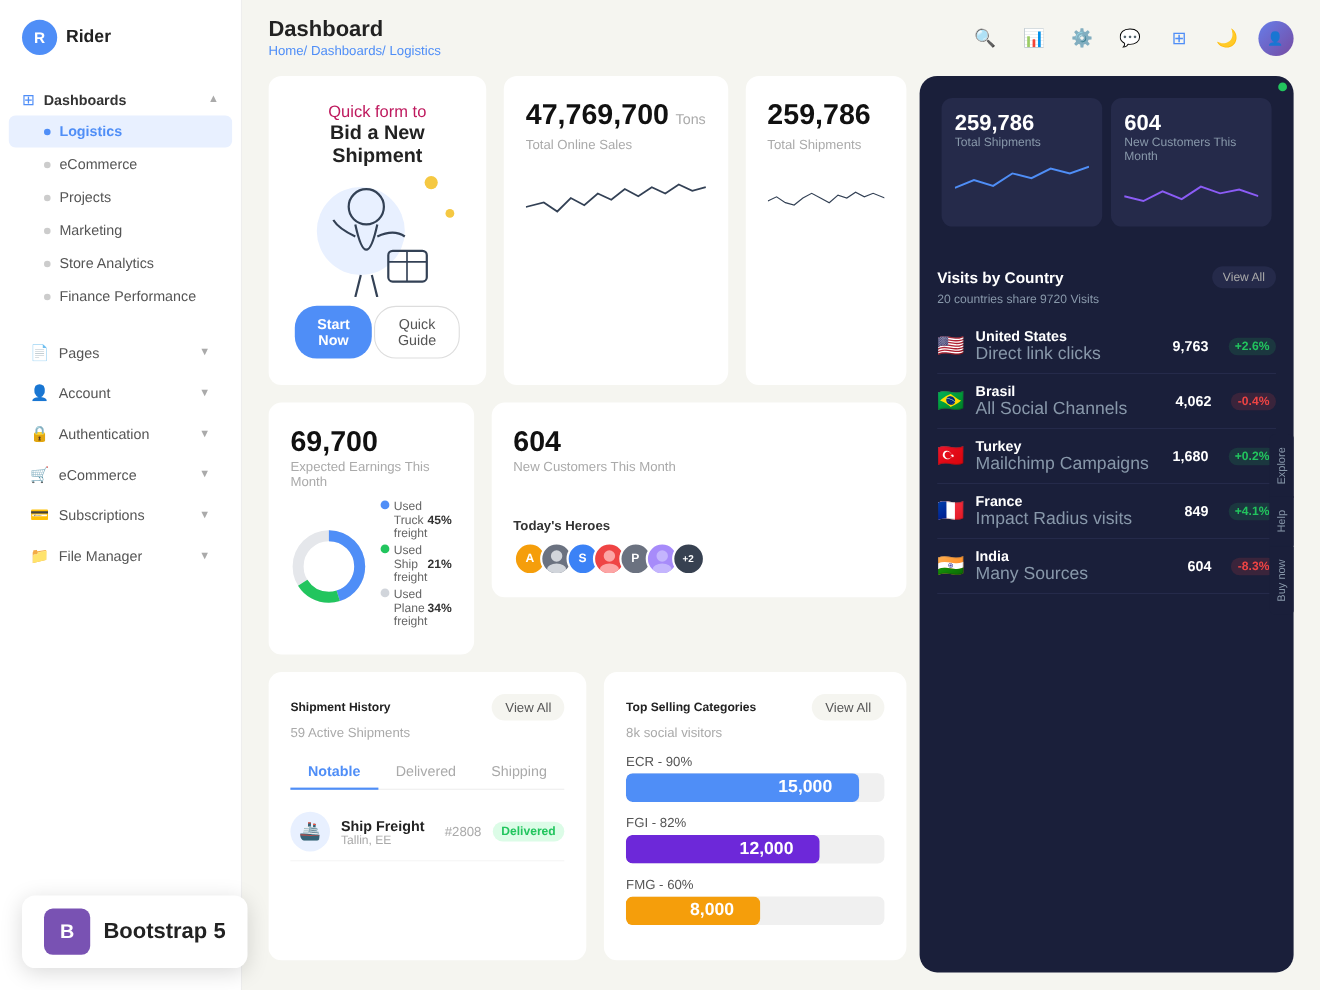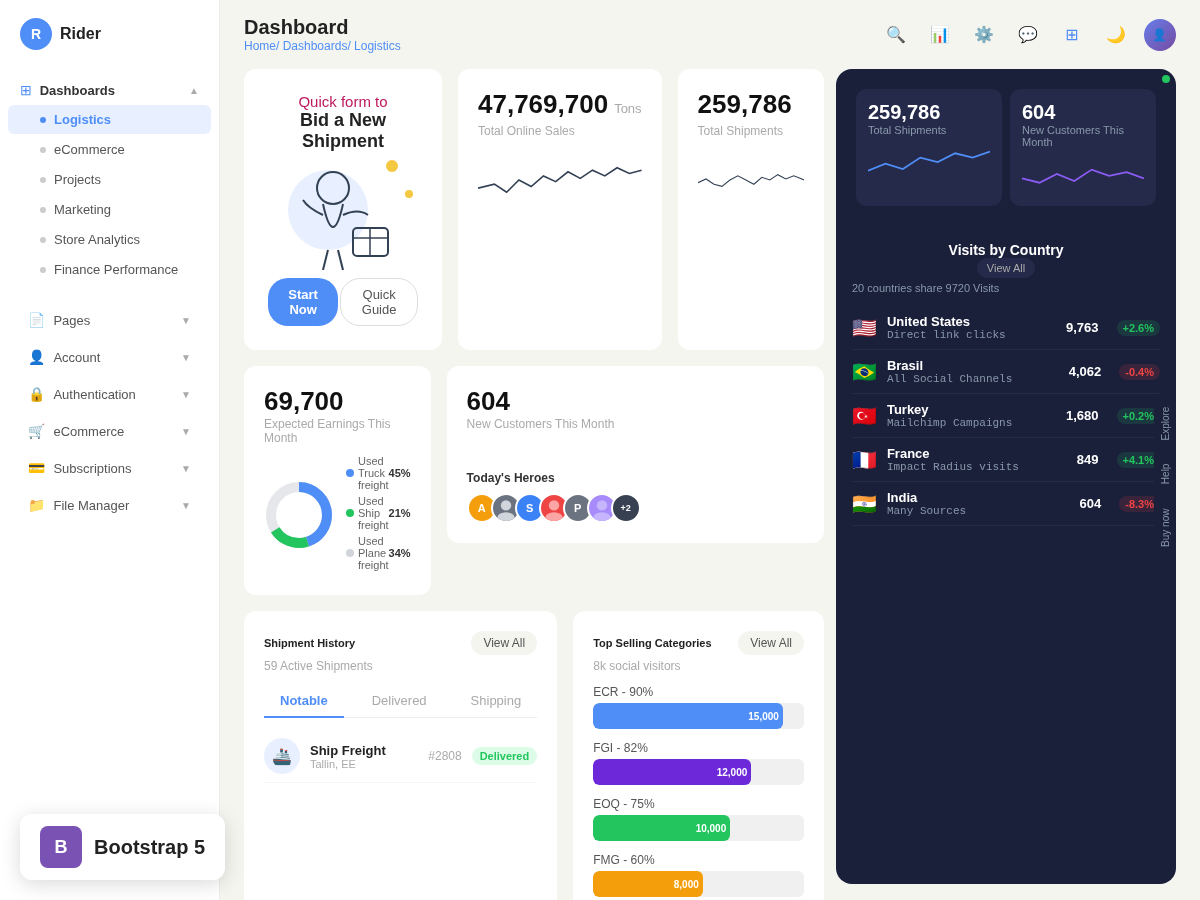--- a/index.html
+++ b/index.html
@@ -226,21 +226,21 @@
     .donut-container {
       display: flex;
       align-items: center;
       gap: 12px;
       margin-top: 8px;
     }
     .donut-chart { position: relative; width: 70px; height: 70px; flex-shrink: 0; }
     .donut-legends { flex: 1; }
     .legend-item { display: flex; align-items: center; justify-content: space-between; font-size: 11px; color: #666; margin-bottom: 4px; }
     .legend-dot { width: 8px; height: 8px; border-radius: 50%; flex-shrink: 0; margin-right: 4px; }
-    .legend-left { display: flex; align-items: center; }
+    .legend-left { display: flex; align-items: flex-start; }
     .legend-pct { font-weight: 600; color: #333; }
 
     
     .customers-card {
       background: white;
       border-radius: 12px;
       padding: 20px;
     }
     .customers-value { font-size: 26px; font-weight: 700; color: #111; }
     .customers-label { font-size: 12px; color: #aaa; margin-bottom: 10px; }
@@ -281,21 +281,21 @@
       background: #f5f5f0;
       border: none;
       border-radius: 16px;
       padding: 5px 12px;
       font-size: 12px;
       color: #555;
       cursor: pointer;
     }
     .tabs {
       display: flex;
-      gap: 12px;
+      gap: 0;
       border-bottom: 1px solid #eee;
       margin-bottom: 12px;
     }
     .tab {
       padding: 8px 16px;
       font-size: 13px;
       color: #aaa;
       cursor: pointer;
       border-bottom: 2px solid transparent;
       margin-bottom: -1px;
@@ -337,22 +337,22 @@
 
     .bar-row {
       margin-bottom: 12px;
     }
     .bar-label { font-size: 12px; color: #555; margin-bottom: 4px; }
     .bar-track { height: 26px; border-radius: 6px; background: #f0f0f0; position: relative; overflow: hidden; }
     .bar-fill {
       height: 100%;
       border-radius: 6px;
       display: flex; align-items: center; justify-content: flex-end;
-      padding-right: 4px;
-      font-size: 10px; font-weight: 700; color: white;
+      padding-right: 24px;
+      font-size: 16px; font-weight: 700; color: white;
     }
 
     
     .right-panel-content {
       padding: 0;
       display: flex;
       flex-direction: column;
       height: 100%;
     }
 
@@ -376,21 +376,20 @@
 
     
     .visits-section {
       flex: 1;
       padding: 16px;
       overflow-y: auto;
     }
     .visits-header {
       display: flex; align-items: center; justify-content: space-between;
       margin-bottom: 4px;
-      flex-direction: column;
     }
     .visits-title { font-size: 14px; font-weight: 700; color: white; }
     .visits-subtitle { font-size: 11px; color: #8898aa; margin-bottom: 12px; }
     .view-all-dark {
       background: #252a4a;
       border: none;
       border-radius: 12px;
       padding: 4px 10px;
       font-size: 11px;
       color: #aaa;
@@ -400,21 +399,21 @@
     .country-row {
       display: flex;
       align-items: center;
       gap: 10px;
       padding: 8px 0;
       border-bottom: 1px solid #252a4a;
     }
     .country-flag { font-size: 20px; flex-shrink: 0; }
     .country-info { flex: 1; }
     .country-name { font-size: 13px; font-weight: 600; color: white; }
-    .country-source { font-size: 11px; color: #8898aa; font-family: Liberation Mono, monospace; }
+    .country-source { font-size: 16px; color: #8898aa; }
     .country-visits { font-size: 13px; font-weight: 600; color: white; margin-right: 8px; }
     .country-change {
       font-size: 11px;
       font-weight: 600;
       padding: 2px 6px;
       border-radius: 8px;
     }
     .change-up { color: #22c55e; background: rgba(34,197,94,0.15); }
     .change-down { color: #ef4444; background: rgba(239,68,68,0.15); }
 
@@ -768,28 +767,20 @@
           </div>
           <div class="bar-row">
             <div class="bar-label">FGI - 82%</div>
             <div class="bar-track">
               <div class="bar-fill" style="width:75%;background:#6d28d9;">
                 <span>12,000</span>
               </div>
             </div>
           </div>
           <div class="bar-row">
-            <div class="bar-label">EOQ - 75%</div>
-            <div class="bar-track">
-              <div class="bar-fill" style="width:65%;background:#22c55e;">
-                <span>10,000</span>
-              </div>
-            </div>
-          </div>
-          <div class="bar-row">
             <div class="bar-label">FMG - 60%</div>
             <div class="bar-track">
               <div class="bar-fill" style="width:52%;background:#f59e0b;">
                 <span>8,000</span>
               </div>
             </div>
           </div>
 
         </div>
       </div>

